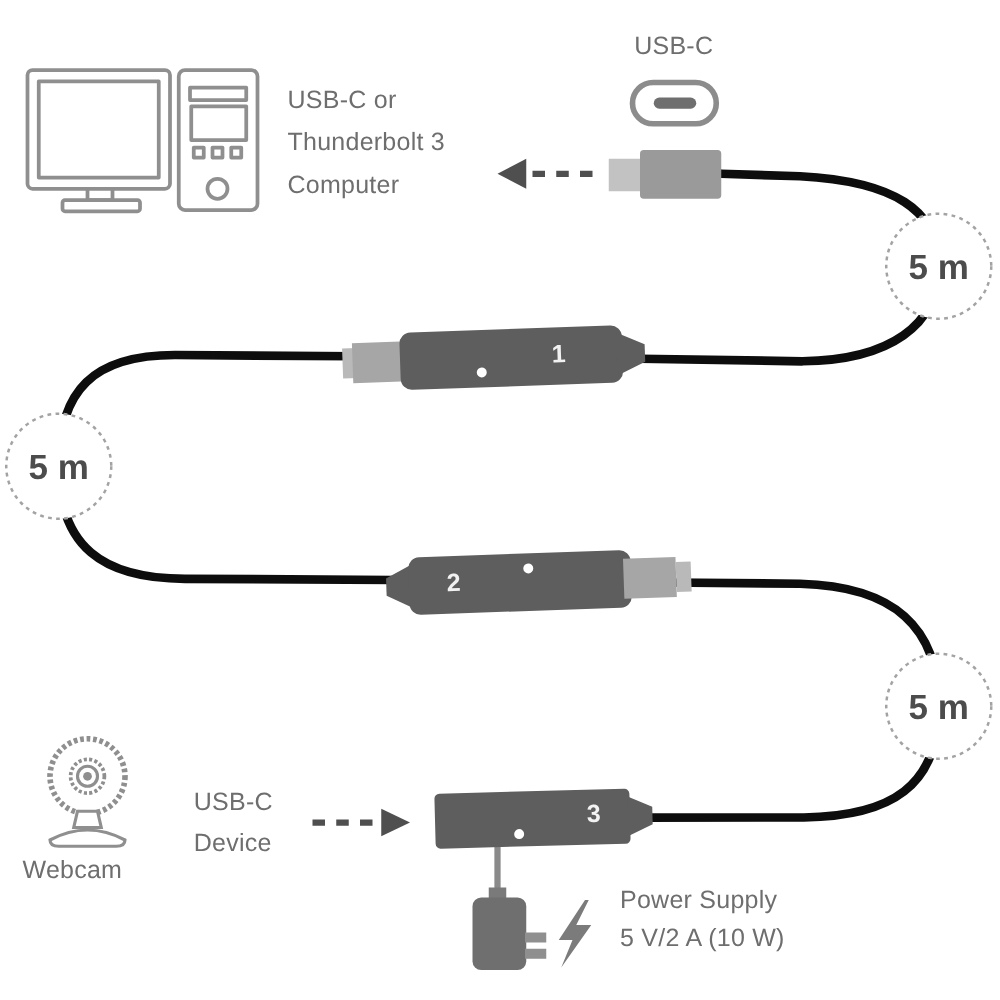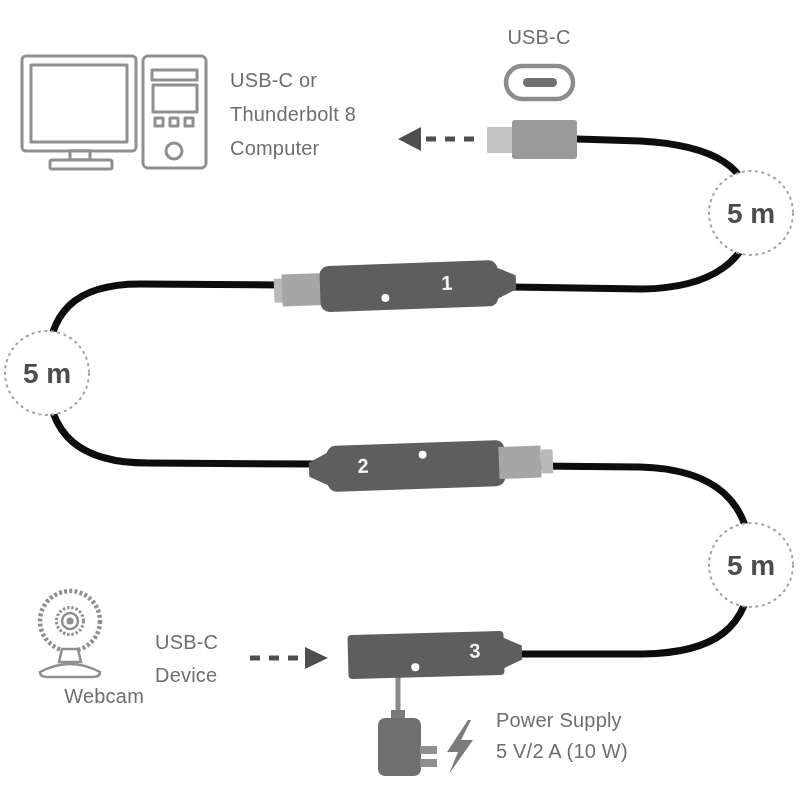--- a/index.html
+++ b/index.html
@@ -119,24 +119,24 @@
       <circle cx="70" cy="621" r="8" stroke-width="2.5"></circle>
       <circle cx="70" cy="621" r="3.5" fill="#8f8f8f" stroke="none"></circle>
       <path d="M62,649 L78,649 L81,662 L59,662 Z" stroke-width="2.5" fill="#ffffff"></path>
       <path d="M40,672 Q70,656 100,672 Q100,677 93,677 L47,677 Q40,677 40,672 Z" stroke-width="2.5" fill="#ffffff"></path>
     </g>
   </svg>
 
   <div class="lbl" style="left:492px;top:21px;width:94px;text-align:center;">USB-C</div>
 
   <div class="lbl" style="left:230px;top:63px;line-height:34px;">USB-C or
-Thunderbolt 8
+Thunderbolt 3
 Computer</div>
 
-  <div class="lbl" style="left:0;top:680px;width:144px;text-align:right;">Webcam</div>
+  <div class="lbl" style="left:18px;top:680px;width:144px;text-align:left;">Webcam</div>
 
   <div class="lbl" style="left:155px;top:626px;line-height:33px;">USB-C
 Device</div>
 
   <div class="lbl" style="left:496px;top:705px;line-height:31px;">Power Supply
 5 V/2 A (10 W)</div>
 
 </div>
 
 </body></html>

